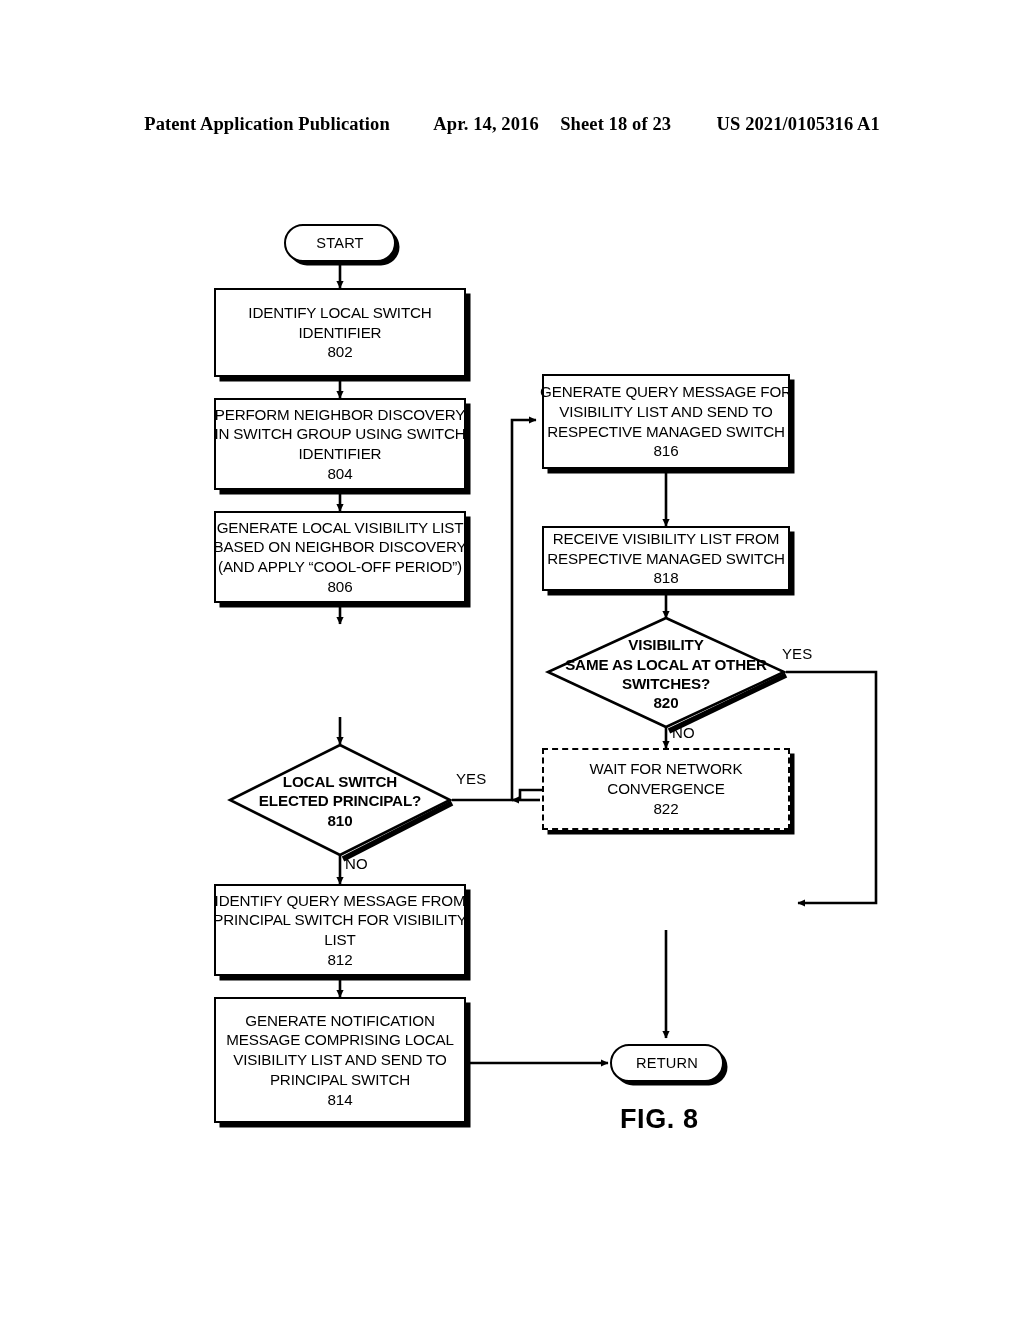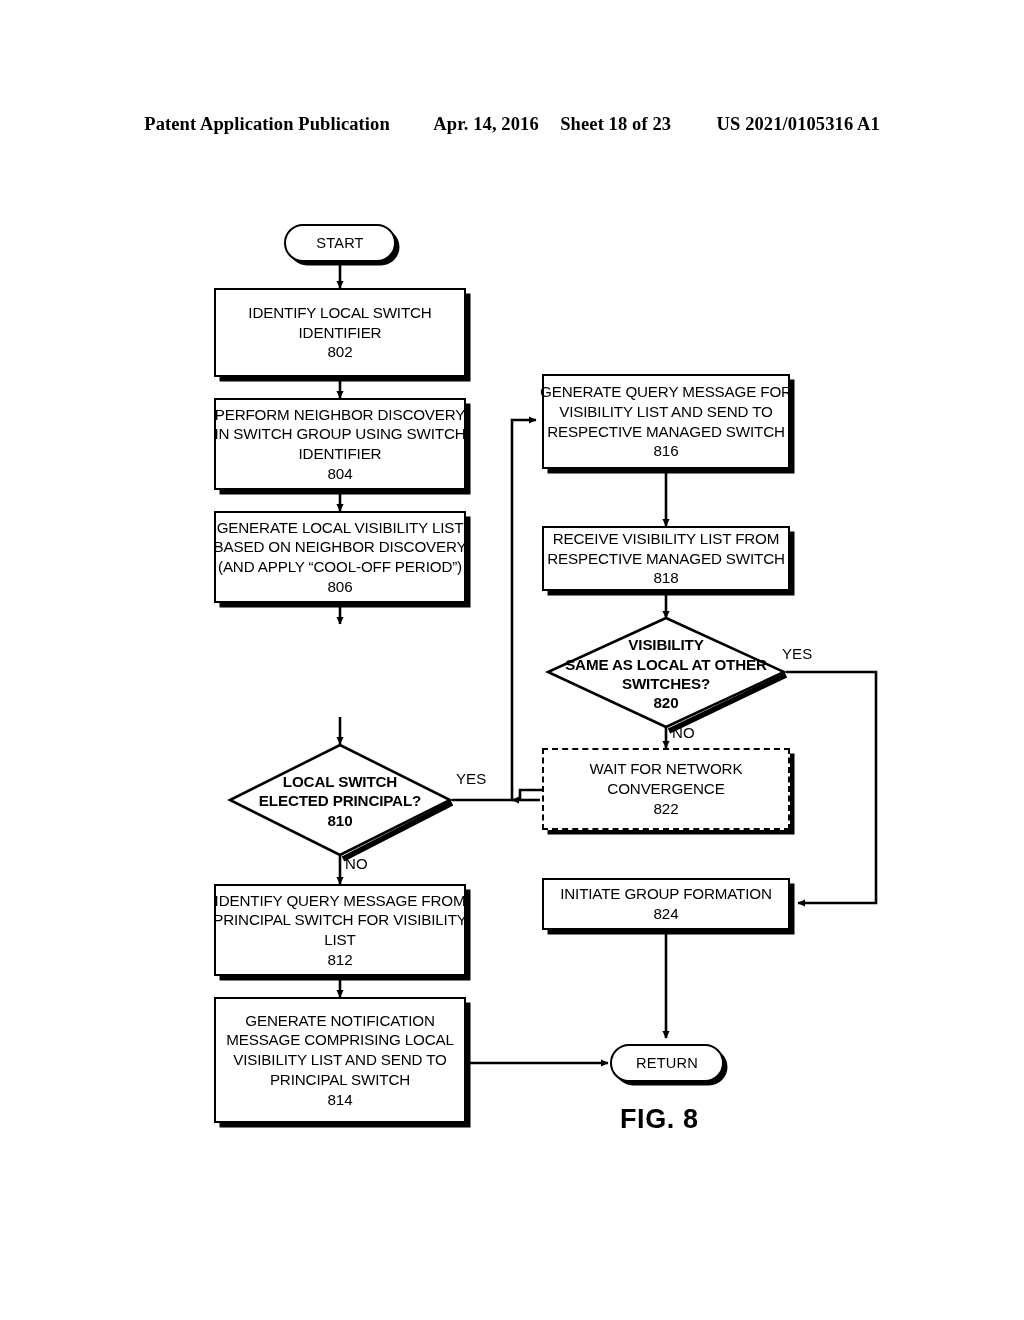--- a/index.html
+++ b/index.html
@@ -250,24 +250,20 @@
   </div>
   <div class="branch-label" style="left:782px; top:645px;">YES</div>
   <div class="branch-label" style="left:672px; top:724px;">NO</div>
 
   <div class="node process dashed" style="left:542px; top:748px; width:248px; height:82px;">
     <span class="line">WAIT FOR NETWORK</span>
     <span class="line">CONVERGENCE</span>
     <span class="ref">822</span>
   </div>
 
-  <div class="node process" style="left:542px; top:878px; width:248px; height:52px;">
-    <span class="line">INITIATE GROUP FORMATION</span>
-    <span class="ref">824</span>
-  </div>
 
   <div class="node terminal" style="left:610px; top:1044px; width:114px; height:38px;">
     <span class="line">RETURN</span>
   </div>
 
   <div id="fig-caption">FIG. 8</div>
 
 </div>
 
 </body></html>

